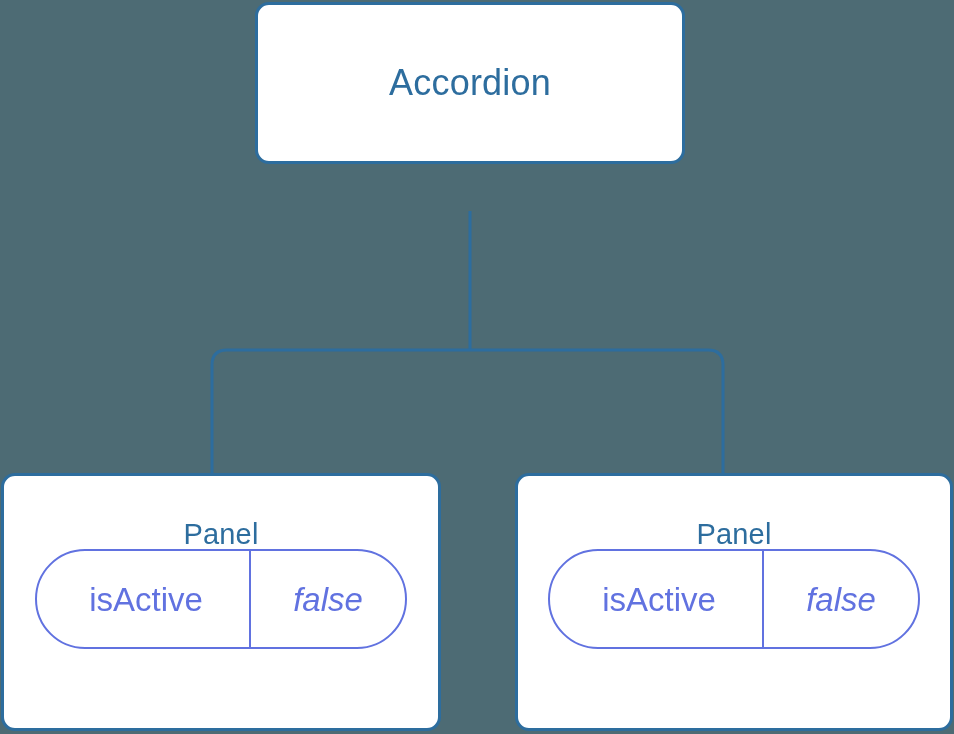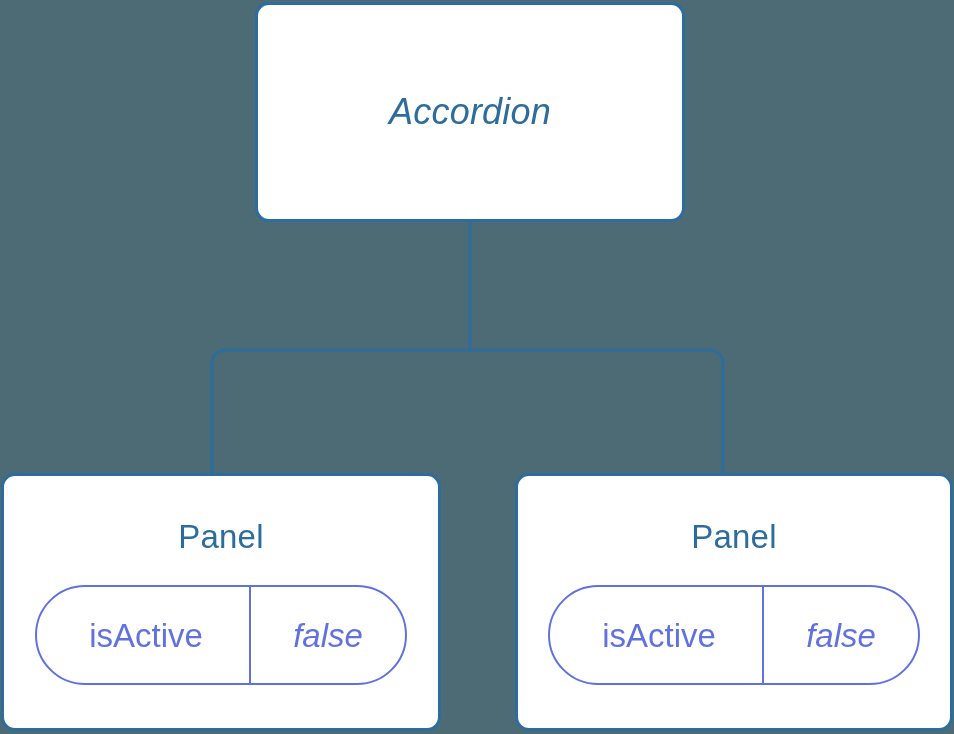--- a/index.html
+++ b/index.html
@@ -44,47 +44,45 @@
     font-size: 34px;
     line-height: 1;
     letter-spacing: 0.2px;
     white-space: nowrap;
   }
   
   #node-root {
     left: 255px;
     top: 2px;
     width: 430px;
-    height: 220px;
+    height: 162px;
     justify-content: center;
-    font-style: italic;
   }
   #node-root .node-title {
     font-size: 36px;
   }
   
   .node-panel {
     top: 473px;
     height: 258px;
     padding-top: 44px;
   }
   #node-panel-0 {
     left: 1px;
     width: 440px;
   }
   #node-panel-1 {
     left: 515px;
     width: 438px;
   }
   .node-panel .node-title {
-    font-size: 33px;
+    font-size: 29px;
   }
   
   .pill {
-    margin-top: 32px;
     display: flex;
     align-items: stretch;
     height: 100px;
     box-sizing: border-box;
     border: 2px solid #6172e0;
     border-radius: 50px;
     background: transparent;
     overflow: hidden;
   }
   .pill-key,

